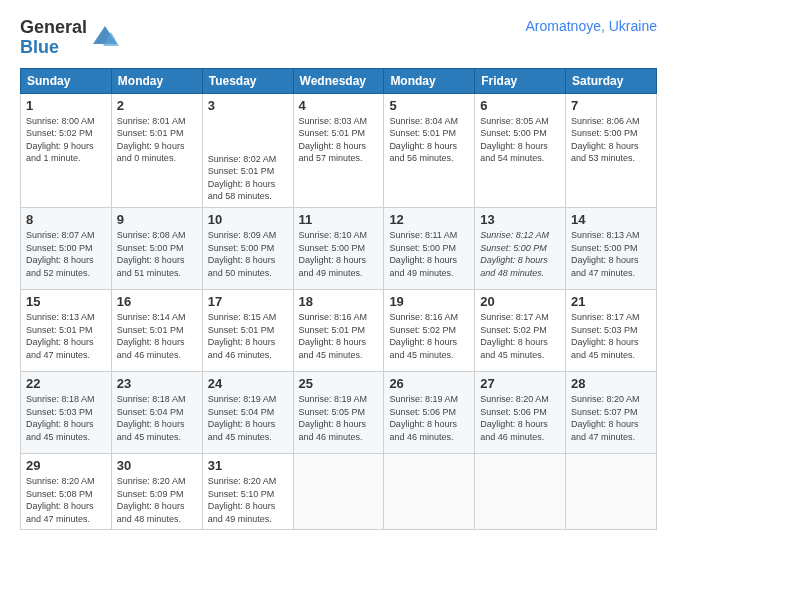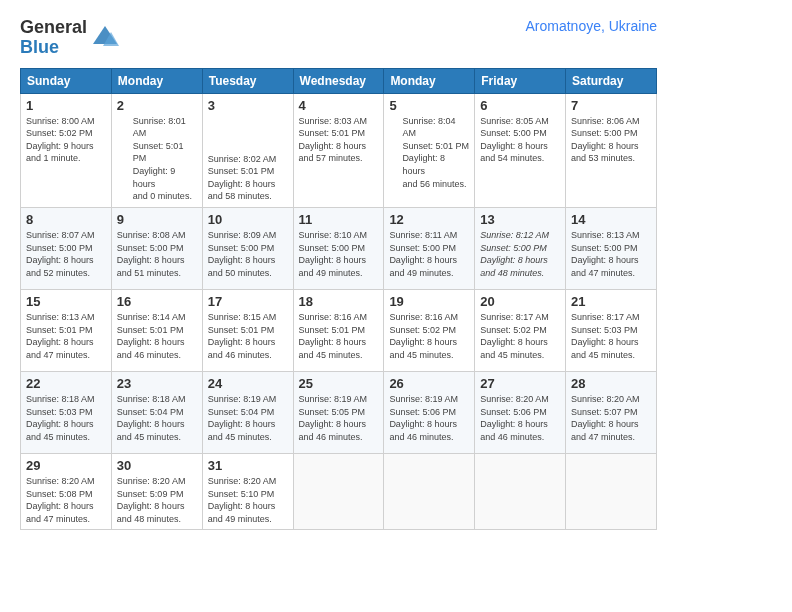--- a/index.html
+++ b/index.html
@@ -138,42 +138,42 @@
     <tr>
           <td>
             <span class="day-num">1</span>
             <div class="day-info" style="white-space: pre-line;">Sunrise: 8:00 AM
 Sunset: 5:02 PM
 Daylight: 9 hours
 and 1 minute.</div>
           </td>
           <td>
             <span class="day-num">2</span>
-            <div class="day-info" style="white-space: pre-line; margin-left: 16px;">Sunrise: 8:01 AM
+            <div class="day-info" style="white-space: pre-line;">Sunrise: 8:01 AM
 Sunset: 5:01 PM
 Daylight: 9 hours
 and 0 minutes.</div>
           </td>
           <td>
             <span class="day-num">3</span>
             <div class="day-info" style="white-space: pre-line; margin-top: 40px;">Sunrise: 8:02 AM
 Sunset: 5:01 PM
 Daylight: 8 hours
 and 58 minutes.</div>
           </td>
           <td>
             <span class="day-num">4</span>
             <div class="day-info" style="white-space: pre-line;">Sunrise: 8:03 AM
 Sunset: 5:01 PM
 Daylight: 8 hours
 and 57 minutes.</div>
           </td>
           <td>
             <span class="day-num">5</span>
-            <div class="day-info" style="white-space: pre-line; margin-left: 13px;">Sunrise: 8:04 AM
+            <div class="day-info" style="white-space: pre-line;">Sunrise: 8:04 AM
 Sunset: 5:01 PM
 Daylight: 8 hours
 and 56 minutes.</div>
           </td>
           <td>
             <span class="day-num">6</span>
             <div class="day-info" style="white-space: pre-line;">Sunrise: 8:05 AM
 Sunset: 5:00 PM
 Daylight: 8 hours
 and 54 minutes.</div>

